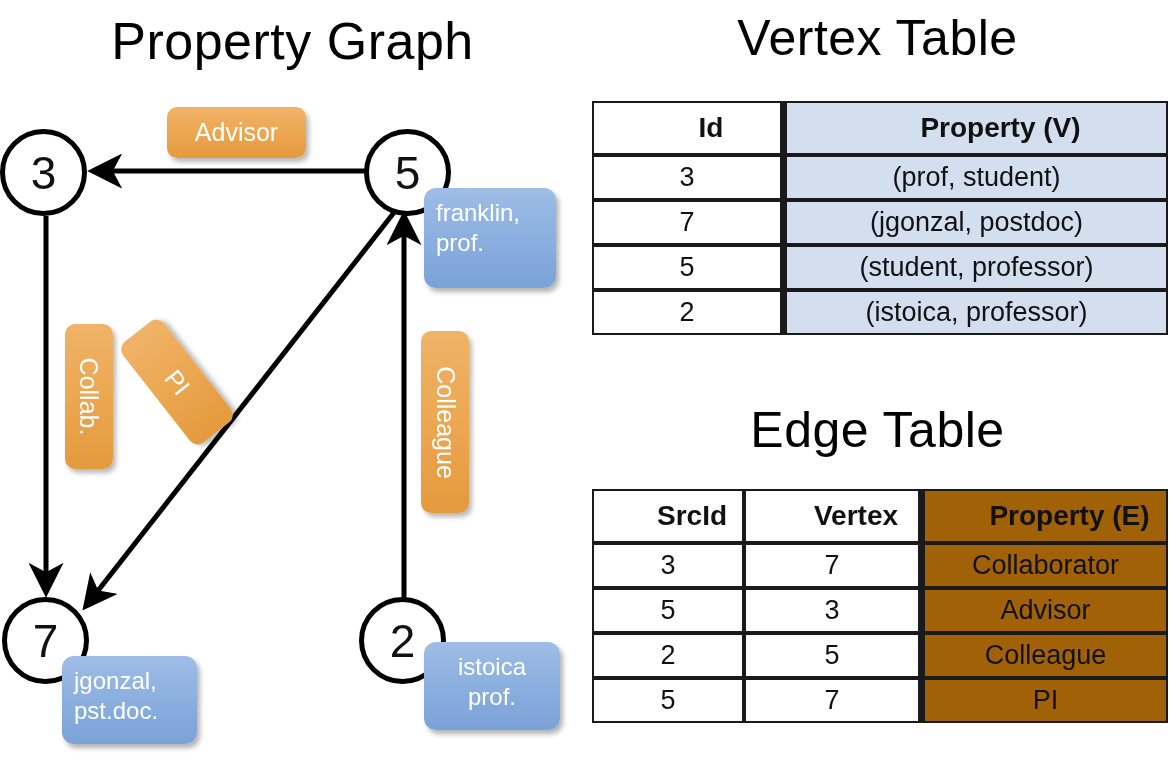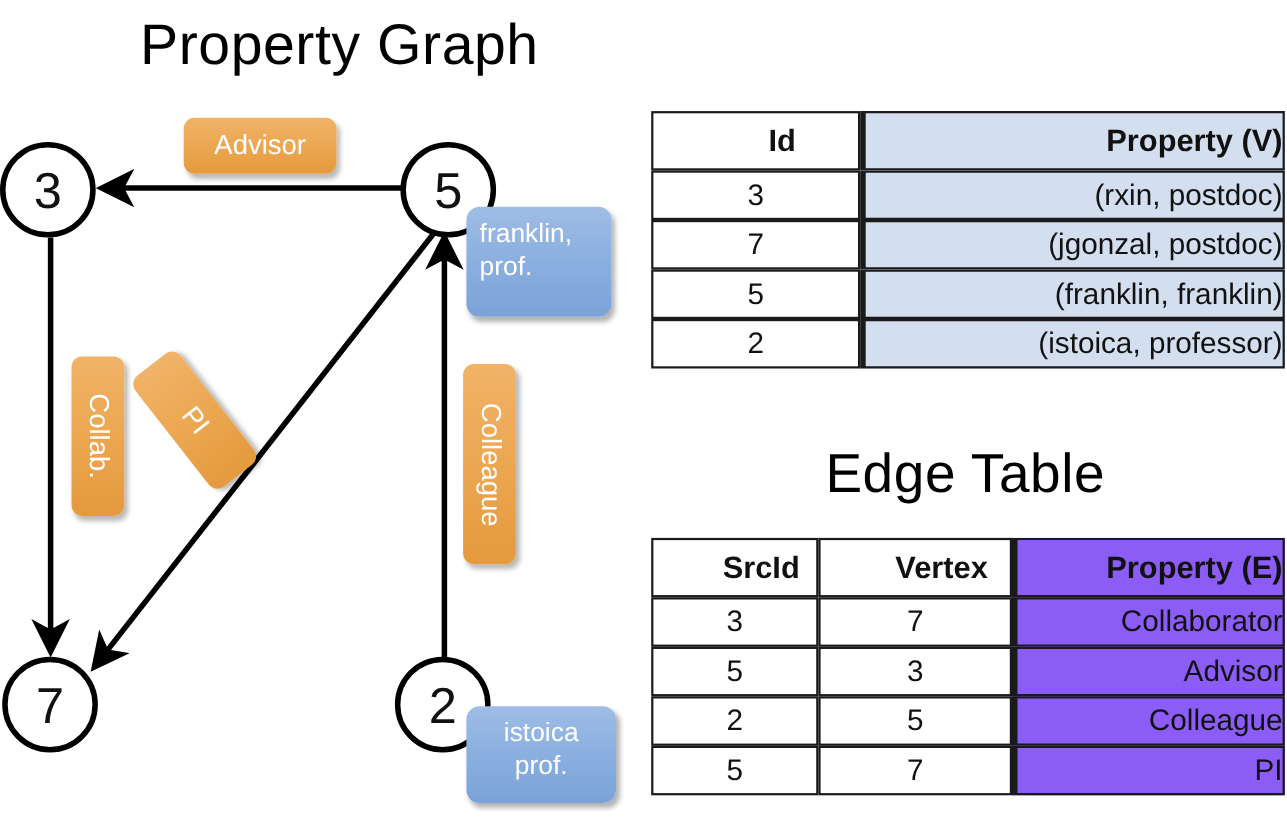--- a/index.html
+++ b/index.html
@@ -32,21 +32,20 @@
     letter-spacing: 0.5px;
     white-space: nowrap;
     text-align: center;
   }
   #title-property-graph {
     left: 0px;
     top: 10px;
     width: 585px;
     font-size: 52px;
     line-height: 62px;
-    margin-left: 16px;
   }
   #title-vertex-table {
     left: 585px;
     top: 8px;
     width: 585px;
     font-size: 50px;
     line-height: 60px;
   }
   #title-edge-table {
     left: 585px;
@@ -143,26 +142,25 @@
     white-space: nowrap;
   }
   .data-table th {
     font-weight: 700;
     font-size: 28px;
     height: 54px;
     padding-left: 48px;
   }
   .data-table .sep {
     border-left-width: 5px;
-    text-align: right;
   }
   
   #vertex-table .fill-v { background: #d3deef; }
   
-  #edge-table .fill-e { background: #8b5cf6; }
+  #edge-table .fill-e { background: #a16207; }
 
   #vertex-table {
     left: 592px;
     top: 101px;
     width: 576px;
   }
   #edge-table {
     left: 592px;
     top: 489px;
     width: 576px;
@@ -204,20 +202,22 @@
       <span>7</span>
     </div>
     <div class="node-circle" style="left:359px; top:597px; width:87px; height:87px;">
       <span>2</span>
     </div>
 
 
     <div class="prop-box" style="left:424px; top:188px; width:132px; height:100px;">franklin,
 prof.</div>
 
+    <div class="prop-box" style="left:62px; top:656px; width:135px; height:88px;">jgonzal,
+pst.doc.</div>
 
     <div class="prop-box" style="left:424px; top:642px; width:136px; height:88px;text-align:center;">istoica
 prof.</div>
 
     <div class="edge-label" style="left:167px; top:107px; width:139px; height:51px;">
       <span>Advisor</span>
     </div>
 
     <div class="edge-label vertical" style="left:65px; top:324px; width:48px; height:145px;">
       <span>Collab.</span>
@@ -225,44 +225,45 @@
 
     <div class="edge-label vertical" style="left:151px; top:318px; width:52px; height:128px; transform: rotate(-38deg);">
       <span>PI</span>
     </div>
 
     <div class="edge-label vertical" style="left:421px; top:331px; width:48px; height:182px;">
       <span>Colleague</span>
     </div>
   </div>
 
+  <div id="title-vertex-table" class="big-title">Vertex Table</div>
 
   <table id="vertex-table" class="data-table">
     <colgroup>
         <col style="width:190px">
         <col style="width:386px">
       </colgroup>
     <thead>
       <tr>
         <th>Id</th>
         <th class="sep fill-v">Property (V)</th>
       </tr>
     </thead>
     <tbody>
       <tr>
         <td>3</td>
-        <td class="sep fill-v">(rxin, postdoc)</td>
+        <td class="sep fill-v">(prof, student)</td>
       </tr>
       <tr>
         <td>7</td>
         <td class="sep fill-v">(jgonzal, postdoc)</td>
       </tr>
       <tr>
         <td>5</td>
-        <td class="sep fill-v">(franklin, franklin)</td>
+        <td class="sep fill-v">(student, professor)</td>
       </tr>
       <tr>
         <td>2</td>
         <td class="sep fill-v">(istoica, professor)</td>
       </tr>
     </tbody>
   </table>
 
   <div id="title-edge-table" class="big-title">Edge Table</div>
 

